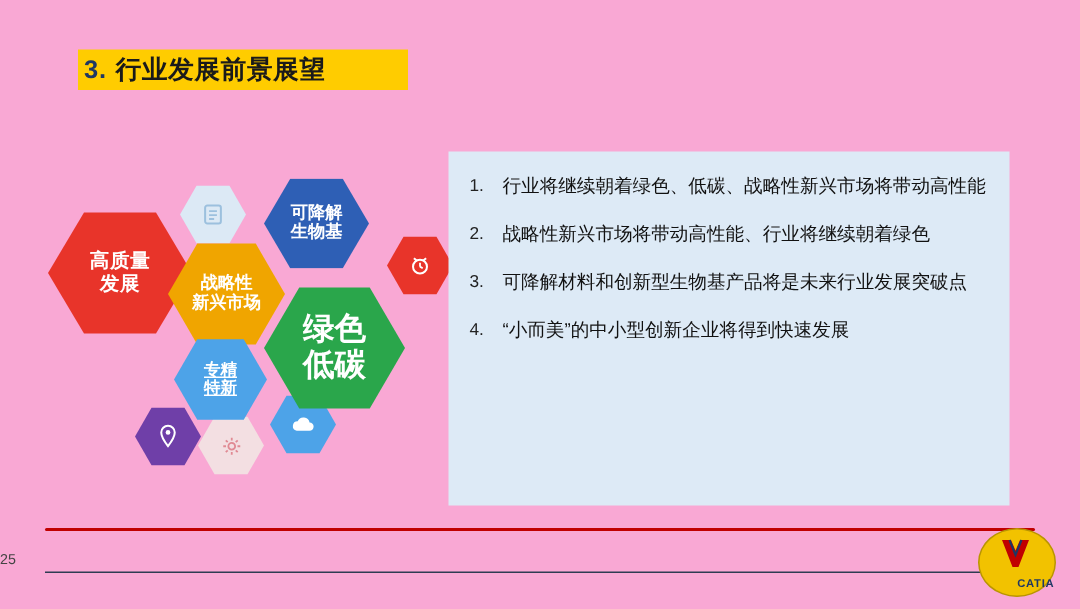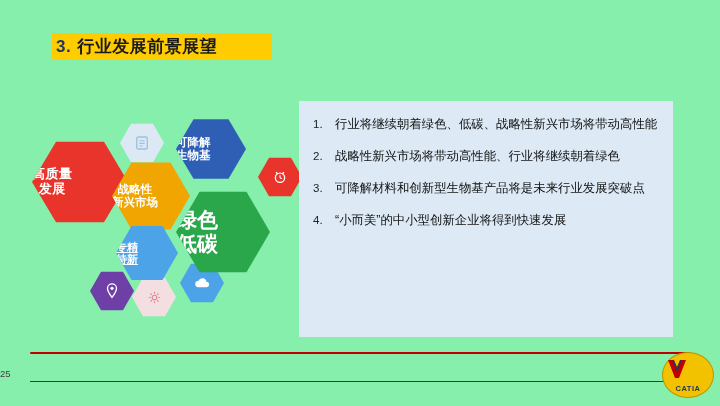--- a/index.html
+++ b/index.html
@@ -12,21 +12,21 @@
     background: #ffffff;
     font-family: "Liberation Sans", sans-serif;
     overflow: hidden;
     position: relative;
   }
   .slide {
     position: absolute;
     left: 0; top: 0;
     width: 720px;
     height: 406px;
-    background: #86efac;
+    background: #f9a8d4;
   }
 
   
   .title-bar {
     position: absolute;
     left: 52px;
     top: 33px;
     width: 220px;
     height: 27px;
     background: #ffcc00;
@@ -94,21 +94,21 @@
     top: 105px;
     width: 262px;
     height: 190px;
   }
   .hex {
     position: absolute;
     clip-path: polygon(25% 2%, 75% 2%, 100% 50%, 75% 98%, 25% 98%, 0% 50%);
     -webkit-clip-path: polygon(25% 2%, 75% 2%, 100% 50%, 75% 98%, 25% 98%, 0% 50%);
     display: flex;
     align-items: center;
-    justify-content: flex-start;
+    justify-content: center;
     text-align: center;
     color: #ffffff;
     font-weight: bold;
     line-height: 1.12;
     box-sizing: border-box;
   }
   
   .hex-red {
     left: 4px;
     top: 35px;
@@ -235,29 +235,29 @@
   }
   .logo {
     position: absolute;
     right: 16px;
     top: 352px;
     width: 52px;
     height: 46px;
   }
   .logo-badge {
     position: absolute;
-    left: 10px; top: 0;
+    left: 0; top: 0;
     width: 50px;
     height: 44px;
     border-radius: 50%;
     background: #f2c200;
     border: 1.5px solid #b99500;
     display: flex;
     align-items: flex-end;
-    justify-content: center;
+    justify-content: flex-end;
   }
   .logo-text {
     font-size: 7.5px;
     font-weight: bold;
     color: #1f3864;
     padding-bottom: 4px;
     letter-spacing: 0.5px;
   }
   .logo-mark {
     position: absolute;

